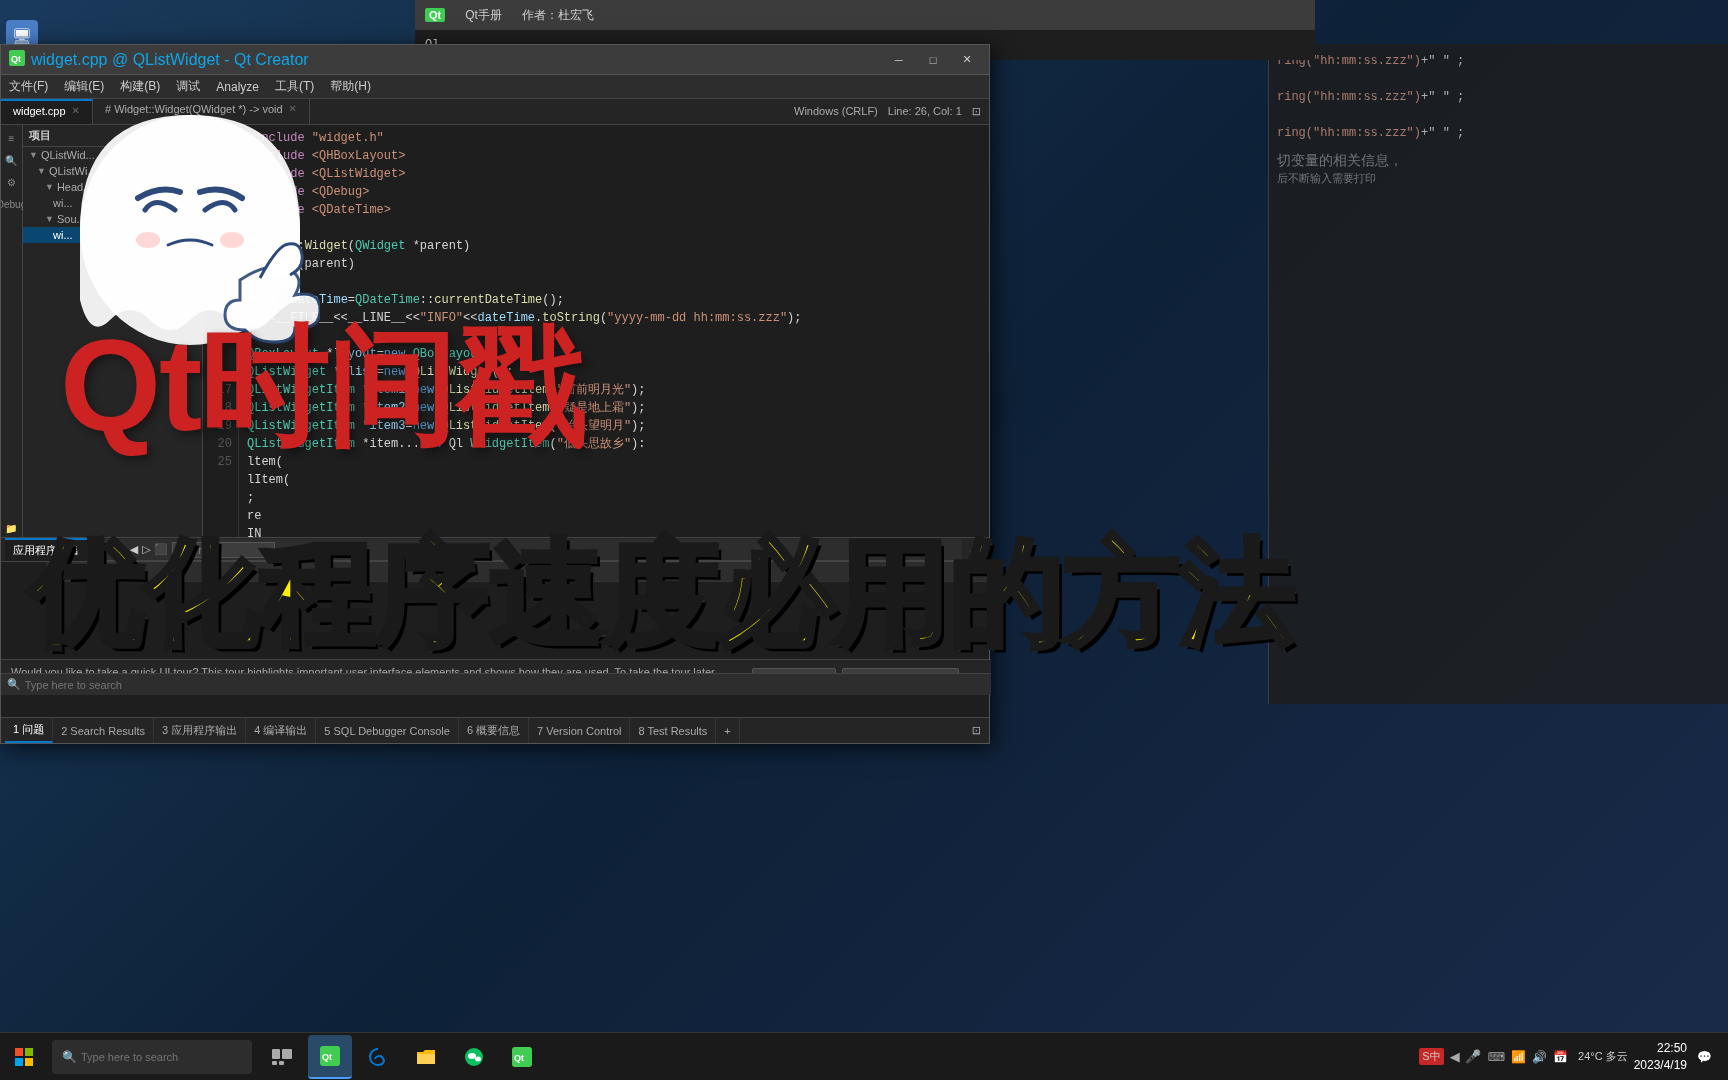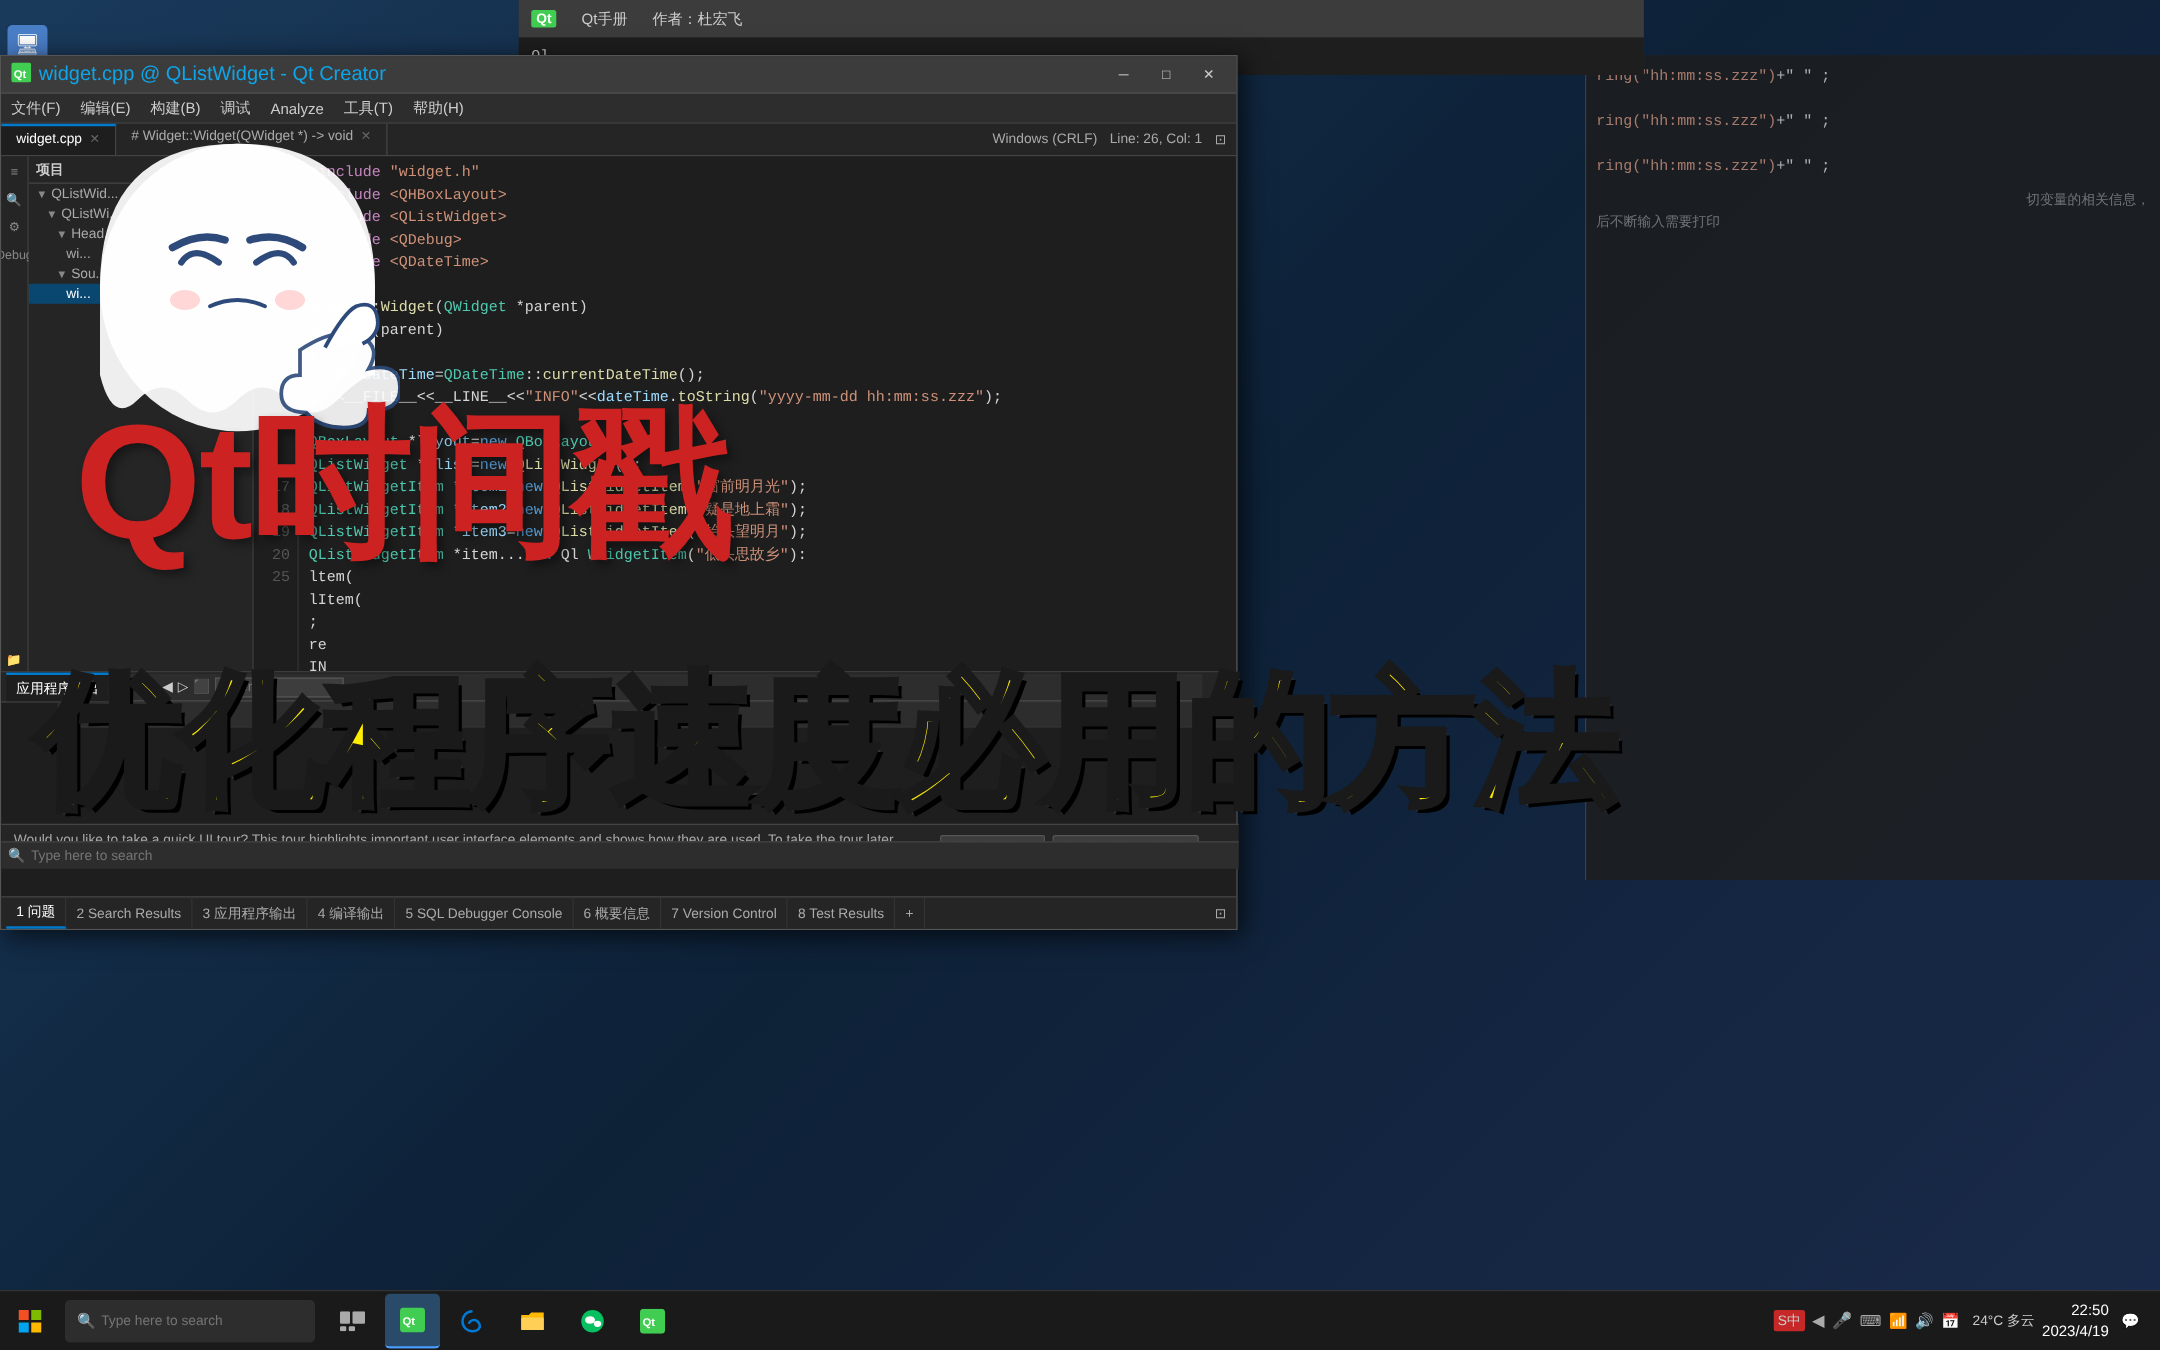--- a/index.html
+++ b/index.html
@@ -697,21 +697,21 @@
     <input type="text" style="background: transparent; border: none; outline: none; color: rgb(204, 204, 204); font-size: 11px; width: 160px;" placeholder="Type here to search">
   </div>
 </div>
 
 <div class="side-code-bg">
   <div style="color:#d4d4d4;">            <span style="color:#ce9178;">ring("hh:mm:ss.zzz")</span>+"    " ;</div>
   <div>&nbsp;</div>
   <div style="color:#d4d4d4;">            <span style="color:#ce9178;">ring("hh:mm:ss.zzz")</span>+"    " ;</div>
   <div>&nbsp;</div>
   <div style="color:#d4d4d4;">            <span style="color:#ce9178;">ring("hh:mm:ss.zzz")</span>+"    " ;</div>
-  <div style="margin-top:10px;color:#888;font-size:11px;text-align:right;">切变量的相关信息，</div>
+  <div style="margin-top:10px;color:#888;font-size:14px;">切变量的相关信息，</div>
   <div style="color:#888;font-size:11px;">后不断输入需要打印</div>
 </div>
 
 <div style="position:absolute;top:80px;left:60px;width:260px;height:280px;z-index:30;pointer-events:none;">
   <svg width="260" height="280" viewBox="0 0 260 280">
 
     <ellipse cx="130" cy="150" rx="110" ry="115" fill="white" opacity="0.92"></ellipse>
 
     <path d="M20 220 Q30 260 50 240 Q70 220 90 240 Q110 260 130 240 Q150 220 170 240 Q190 260 210 240 Q230 220 240 220 L240 150 Q240 35 130 35 Q20 35 20 150 Z" fill="white" opacity="0.92"></path>
 

